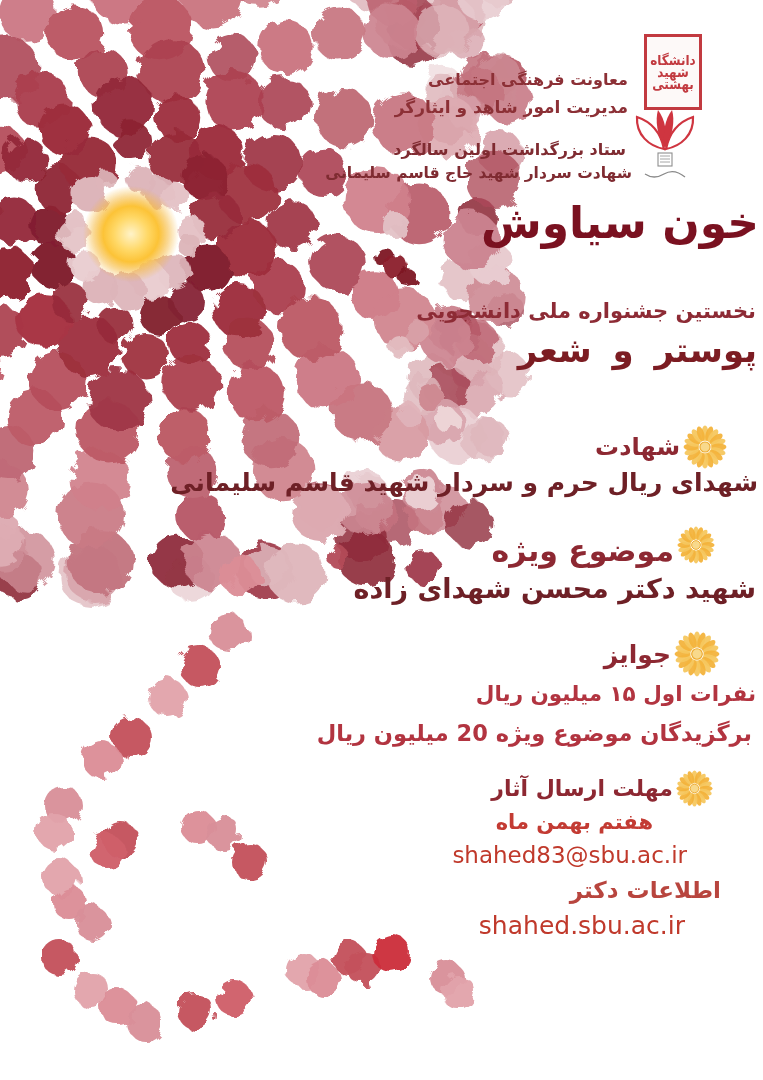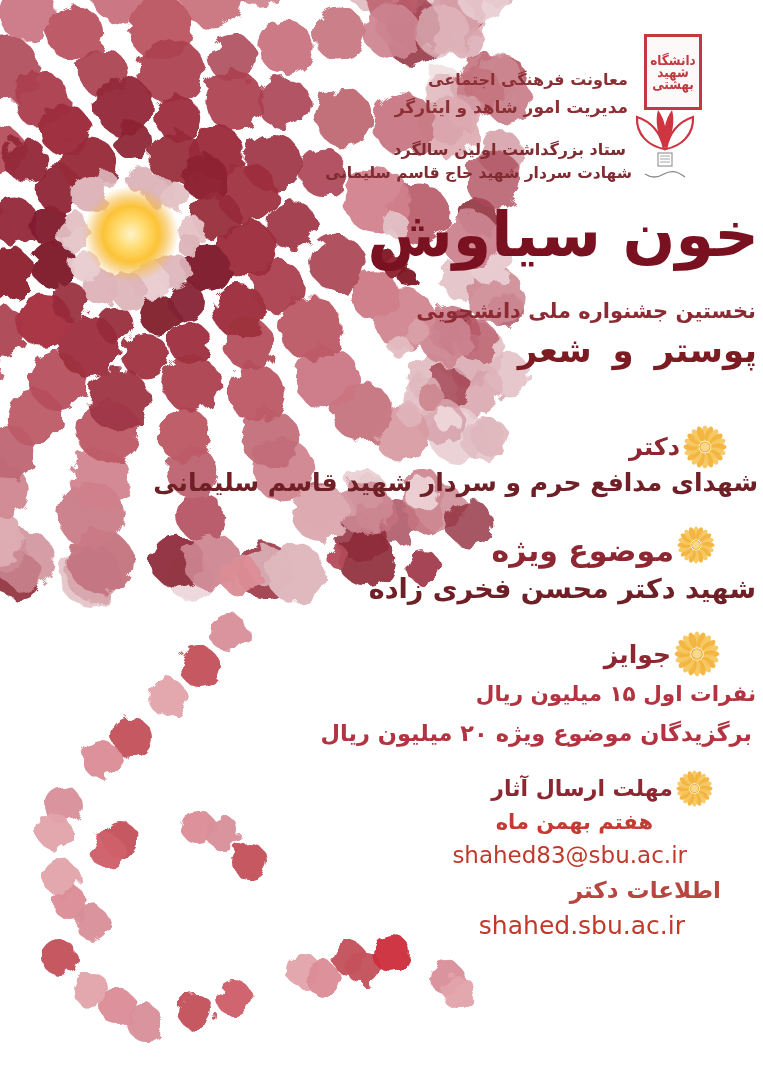--- a/index.html
+++ b/index.html
@@ -19,21 +19,21 @@
   
   .seal{
     position:absolute;top:34px;right:61px;width:58px;height:76px;z-index:2;
     background:#fdf9f8;border:3px solid #c23a40;box-sizing:border-box;
     display:flex;flex-direction:column;align-items:center;justify-content:center;line-height:1.02;
   }
   .seal span{display:block;color:#c23a40;font-weight:700;font-size:12px;transform:scaleY(1.15);}
   .tulip-block{position:absolute;top:104px;right:60px;width:76px;height:78px;z-index:2;}
 
   
-  .title-main{top:193px;right:4px;font-size:62px;font-weight:700;color:#7a1120;line-height:1.35;}
+  .title-main{top:193px;right:4px;font-size:44px;font-weight:700;color:#7a1120;line-height:1.35;}
   .title-festival{top:299px;right:7px;font-size:21px;font-weight:700;color:#8d2b35;}
   .title-categories{top:330px;right:6px;font-size:34px;font-weight:700;color:#7c1c22;word-spacing:9px;}
 
   
   .bullet-row{position:absolute;z-index:2;display:flex;align-items:center;gap:3px;direction:rtl;}
   .bullet-row .heading{font-weight:700;color:#8d2832;white-space:nowrap;}
   .flower-bullet{display:block;flex:0 0 auto;}
   .row-topic{top:425px;right:36px;}    .row-topic .flower-bullet{width:44px;height:44px;}  .row-topic .heading{font-size:24px;}
   .row-special{top:521px;right:48px;}  .row-special .flower-bullet{width:38px;height:38px;}.row-special .heading{font-size:30px;margin-top:12px;}
   .row-prizes{top:631px;right:43px;}   .row-prizes .flower-bullet{width:46px;height:46px;} .row-prizes .heading{font-size:25px;}
@@ -361,23 +361,23 @@
             <ellipse cx="0" cy="-12.5" rx="3.1" ry="7" fill="#f6c75f" opacity="0.95" transform="rotate(252)"></ellipse>
             <ellipse cx="0" cy="-12.5" rx="3.1" ry="7" fill="#f3b33c" opacity="0.95" transform="rotate(270)"></ellipse>
             <ellipse cx="0" cy="-12.5" rx="3.1" ry="7" fill="#f6c75f" opacity="0.95" transform="rotate(288)"></ellipse>
             <ellipse cx="0" cy="-12.5" rx="3.1" ry="7" fill="#f3b33c" opacity="0.95" transform="rotate(306)"></ellipse>
             <ellipse cx="0" cy="-12.5" rx="3.1" ry="7" fill="#f6c75f" opacity="0.95" transform="rotate(324)"></ellipse>
             <ellipse cx="0" cy="-12.5" rx="3.1" ry="7" fill="#f3b33c" opacity="0.95" transform="rotate(342)"></ellipse>
             <circle r="4.6" fill="#f8d98c" stroke="#eda92c" stroke-width="1"></circle>
           </g>
         </svg>
       </span>
-    <span class="heading">دکتر</span>
-  </div>
-  <div class="txt body-topic">شهدای مدافع حرم و سردار شهید قاسم سلیمانی</div>
+    <span class="heading">شهادت</span>
+  </div>
+  <div class="txt body-topic">شهدای ریال حرم و سردار شهید قاسم سلیمانی</div>
 
   <div class="bullet-row row-special">
     <span class="flower-bullet">
         <svg viewBox="0 0 40 40" style="width: 100%; height: 100%; display: block;">
           <g transform="translate(20,20)">
             <ellipse cx="0" cy="-12.5" rx="3.1" ry="7" fill="#f6c75f" opacity="0.95" transform="rotate(0)"></ellipse>
             <ellipse cx="0" cy="-12.5" rx="3.1" ry="7" fill="#f3b33c" opacity="0.95" transform="rotate(18)"></ellipse>
             <ellipse cx="0" cy="-12.5" rx="3.1" ry="7" fill="#f6c75f" opacity="0.95" transform="rotate(36)"></ellipse>
             <ellipse cx="0" cy="-12.5" rx="3.1" ry="7" fill="#f3b33c" opacity="0.95" transform="rotate(54)"></ellipse>
             <ellipse cx="0" cy="-12.5" rx="3.1" ry="7" fill="#f6c75f" opacity="0.95" transform="rotate(72)"></ellipse>
@@ -395,21 +395,21 @@
             <ellipse cx="0" cy="-12.5" rx="3.1" ry="7" fill="#f6c75f" opacity="0.95" transform="rotate(288)"></ellipse>
             <ellipse cx="0" cy="-12.5" rx="3.1" ry="7" fill="#f3b33c" opacity="0.95" transform="rotate(306)"></ellipse>
             <ellipse cx="0" cy="-12.5" rx="3.1" ry="7" fill="#f6c75f" opacity="0.95" transform="rotate(324)"></ellipse>
             <ellipse cx="0" cy="-12.5" rx="3.1" ry="7" fill="#f3b33c" opacity="0.95" transform="rotate(342)"></ellipse>
             <circle r="4.6" fill="#f8d98c" stroke="#eda92c" stroke-width="1"></circle>
           </g>
         </svg>
       </span>
     <span class="heading">موضوع ویژه</span>
   </div>
-  <div class="txt body-special">شهید دکتر محسن فخری زاده</div>
+  <div class="txt body-special">شهید دکتر محسن شهدای زاده</div>
 
   <div class="bullet-row row-prizes">
     <span class="flower-bullet">
         <svg viewBox="0 0 40 40" style="width: 100%; height: 100%; display: block;">
           <g transform="translate(20,20)">
             <ellipse cx="0" cy="-12.5" rx="3.1" ry="7" fill="#f6c75f" opacity="0.95" transform="rotate(0)"></ellipse>
             <ellipse cx="0" cy="-12.5" rx="3.1" ry="7" fill="#f3b33c" opacity="0.95" transform="rotate(18)"></ellipse>
             <ellipse cx="0" cy="-12.5" rx="3.1" ry="7" fill="#f6c75f" opacity="0.95" transform="rotate(36)"></ellipse>
             <ellipse cx="0" cy="-12.5" rx="3.1" ry="7" fill="#f3b33c" opacity="0.95" transform="rotate(54)"></ellipse>
             <ellipse cx="0" cy="-12.5" rx="3.1" ry="7" fill="#f6c75f" opacity="0.95" transform="rotate(72)"></ellipse>
@@ -430,21 +430,21 @@
             <ellipse cx="0" cy="-12.5" rx="3.1" ry="7" fill="#f3b33c" opacity="0.95" transform="rotate(342)"></ellipse>
             <circle r="4.6" fill="#f8d98c" stroke="#eda92c" stroke-width="1"></circle>
           </g>
         </svg>
       </span>
     <span class="heading">جوایز</span>
   </div>
   <div class="txt prizes-line1">
     <span>نفرات اول ۱۵ میلیون ریال</span>
   </div>
-  <div class="txt prizes-line2">برگزیدگان موضوع ویژه ۲۰ میلیون ریال</div>
+  <div class="txt prizes-line2">برگزیدگان موضوع ویژه 20 میلیون ریال</div>
 
   <div class="bullet-row row-deadline">
     <span class="flower-bullet">
         <svg viewBox="0 0 40 40" style="width: 100%; height: 100%; display: block;">
           <g transform="translate(20,20)">
             <ellipse cx="0" cy="-12.5" rx="3.1" ry="7" fill="#f6c75f" opacity="0.95" transform="rotate(0)"></ellipse>
             <ellipse cx="0" cy="-12.5" rx="3.1" ry="7" fill="#f3b33c" opacity="0.95" transform="rotate(18)"></ellipse>
             <ellipse cx="0" cy="-12.5" rx="3.1" ry="7" fill="#f6c75f" opacity="0.95" transform="rotate(36)"></ellipse>
             <ellipse cx="0" cy="-12.5" rx="3.1" ry="7" fill="#f3b33c" opacity="0.95" transform="rotate(54)"></ellipse>
             <ellipse cx="0" cy="-12.5" rx="3.1" ry="7" fill="#f6c75f" opacity="0.95" transform="rotate(72)"></ellipse>

